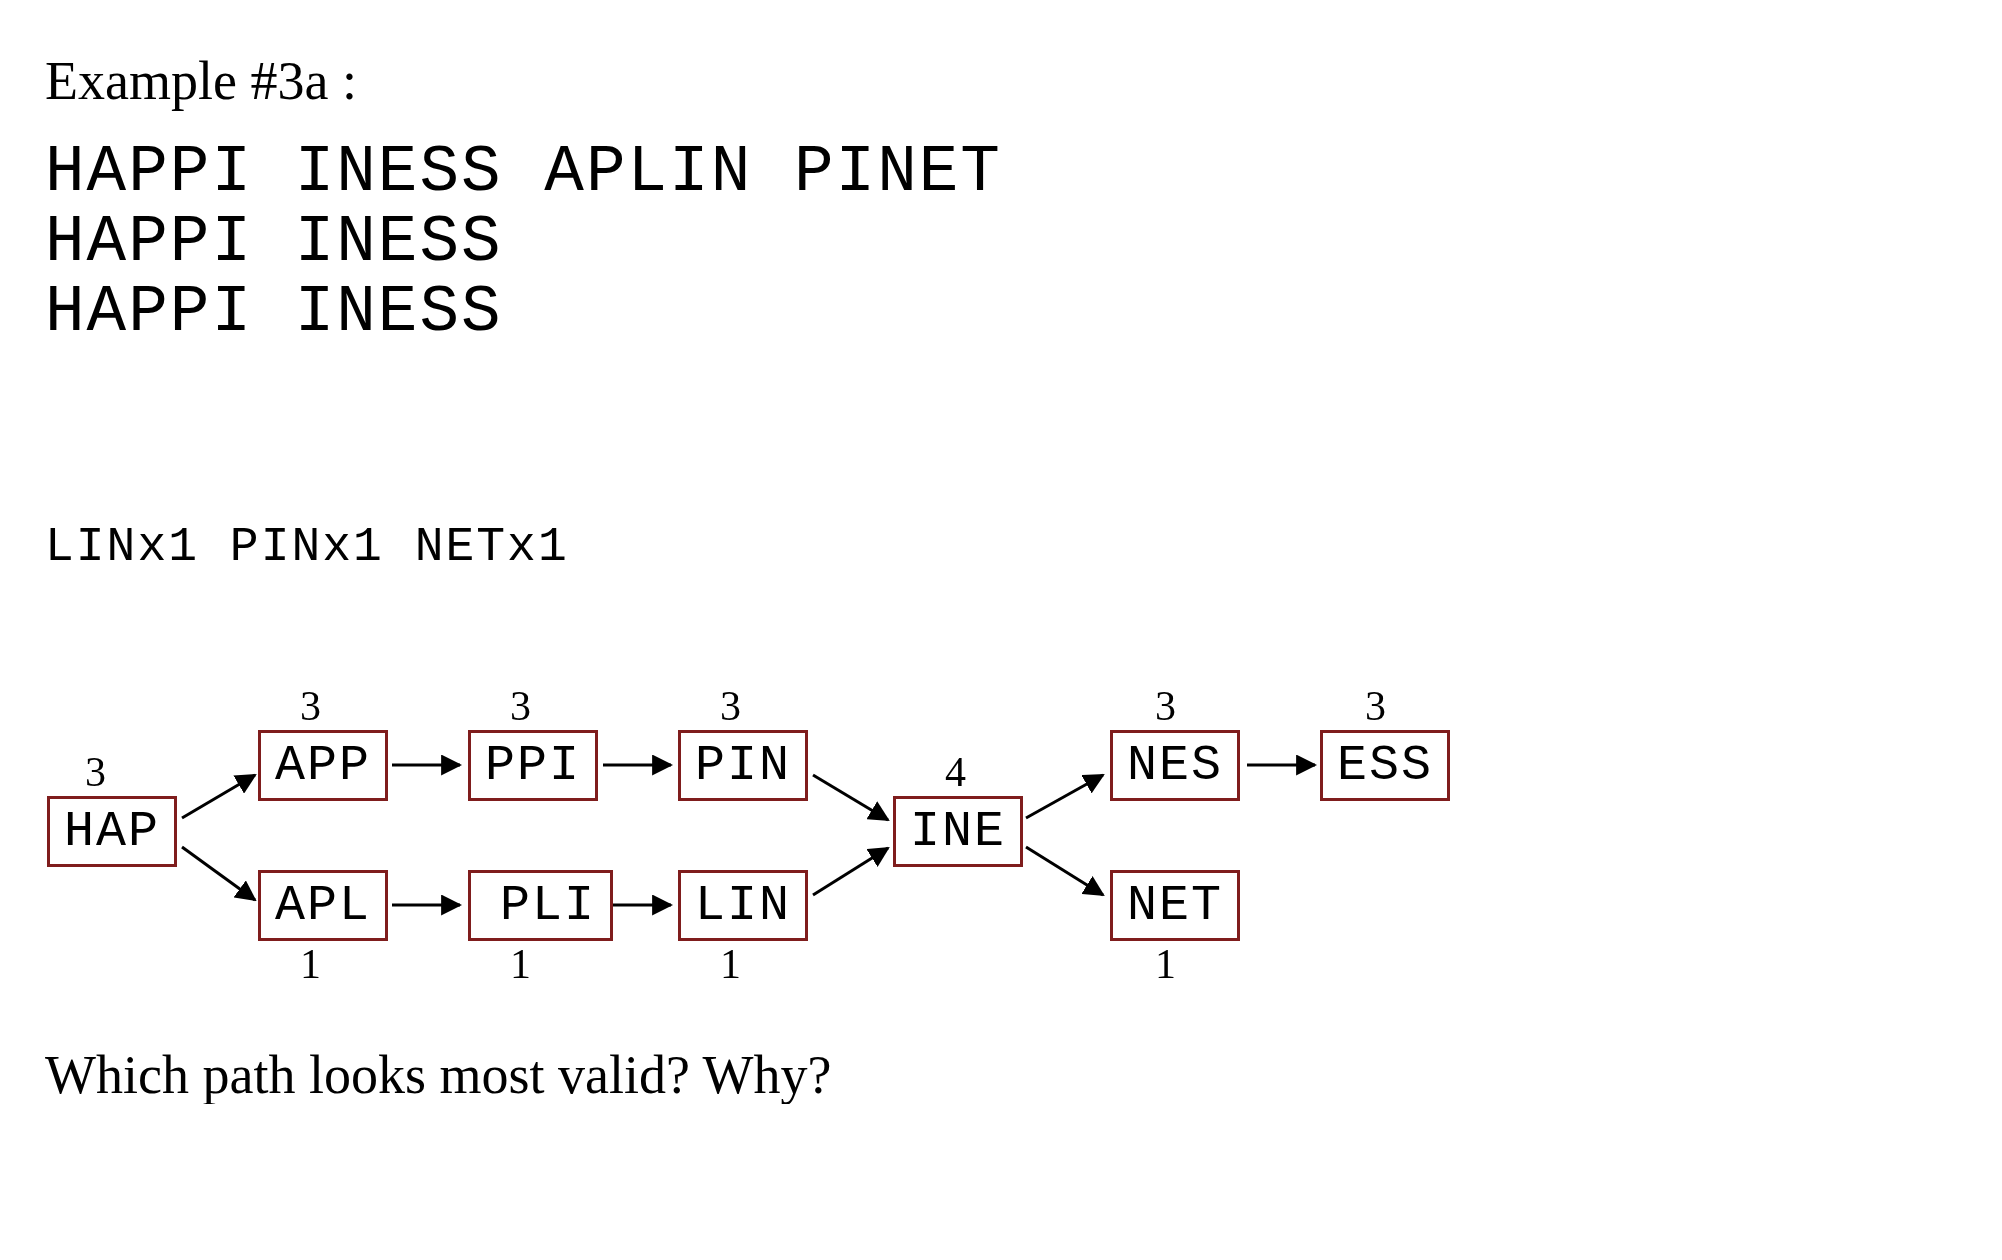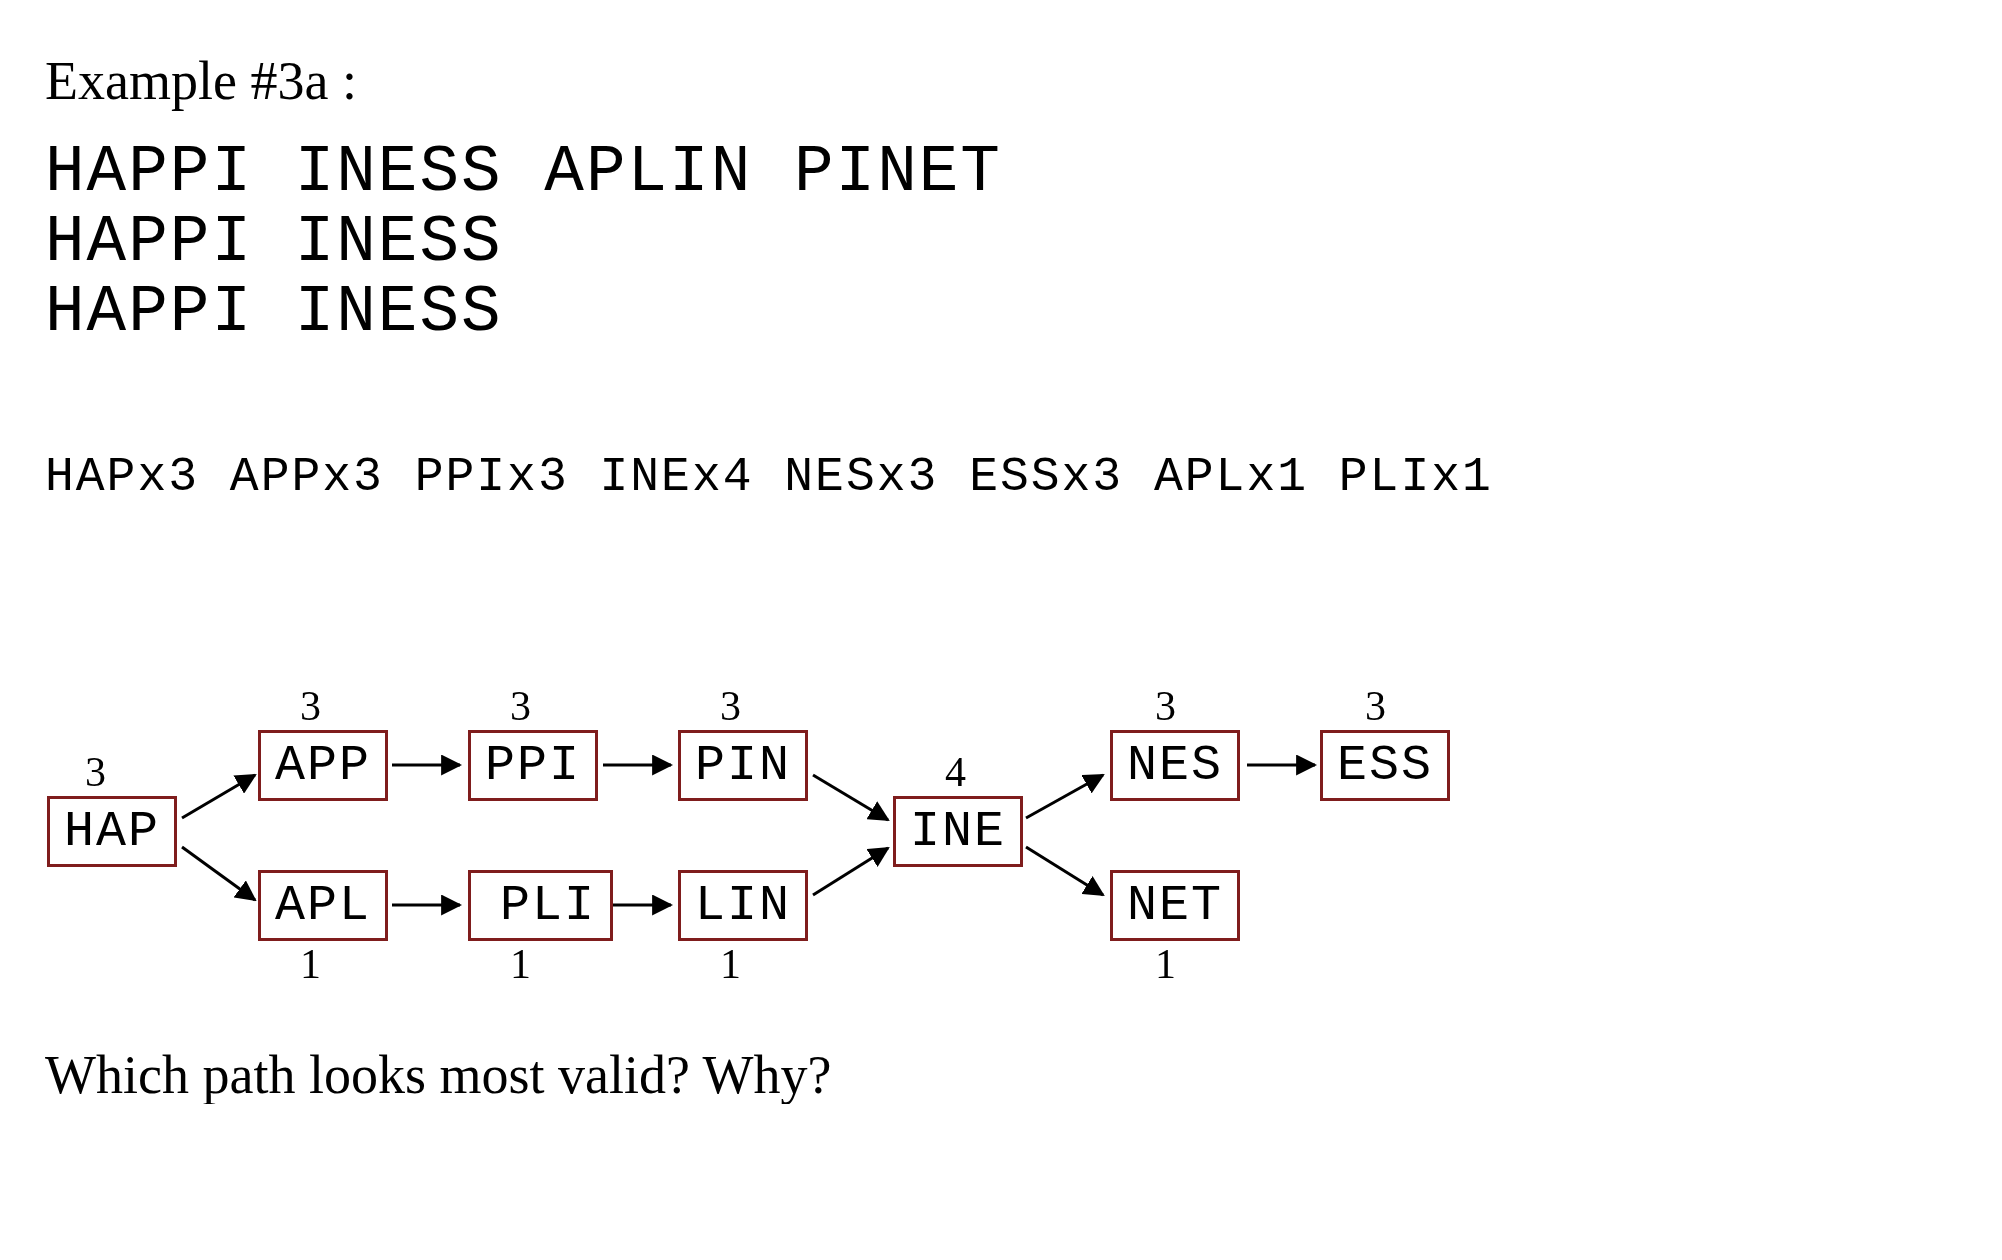--- a/index.html
+++ b/index.html
@@ -99,21 +99,21 @@
 
 <div class="page">
 
   <div class="title serif">Example #3a :</div>
 
   <div class="reads read1 mono">HAPPI INESS APLIN PINET</div>
   <div class="reads read2 mono">HAPPI INESS</div>
   <div class="reads read3 mono">HAPPI INESS</div>
 
 
-  <div class="kmers1 mono">HAPx3 APPx3 PPIx3 INEx4 NESx3 ESSx3 APLx1 PLIx1</div>
+  <div class="kmers2 mono">LINx1 PINx1 NETx1</div>
 
   <div class="graph">
 
     <svg class="edges">
       <defs>
         <marker id="arrow" viewBox="0 0 10 10" refX="9" refY="5" markerWidth="7" markerHeight="7" orient="auto-start-reverse">
           <path d="M 0 0 L 10 5 L 0 10 z" fill="#000"></path>
         </marker>
       </defs>
 

